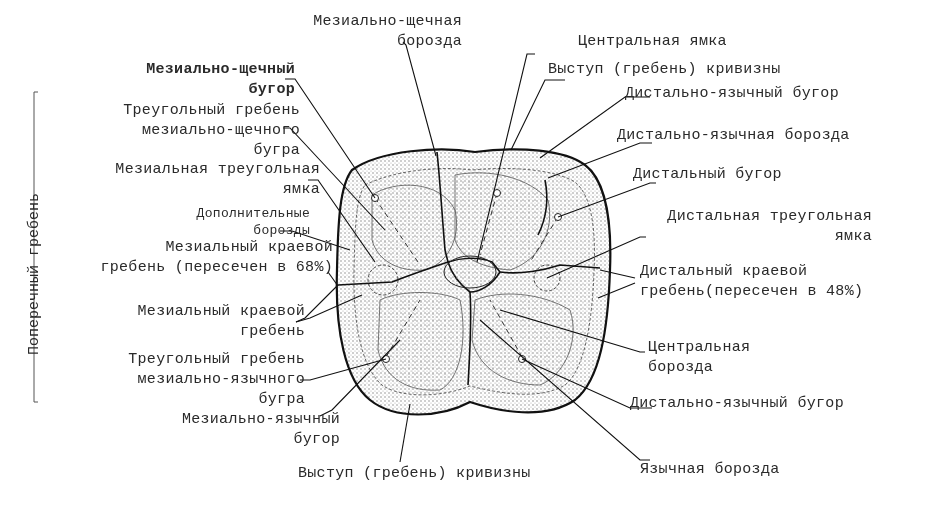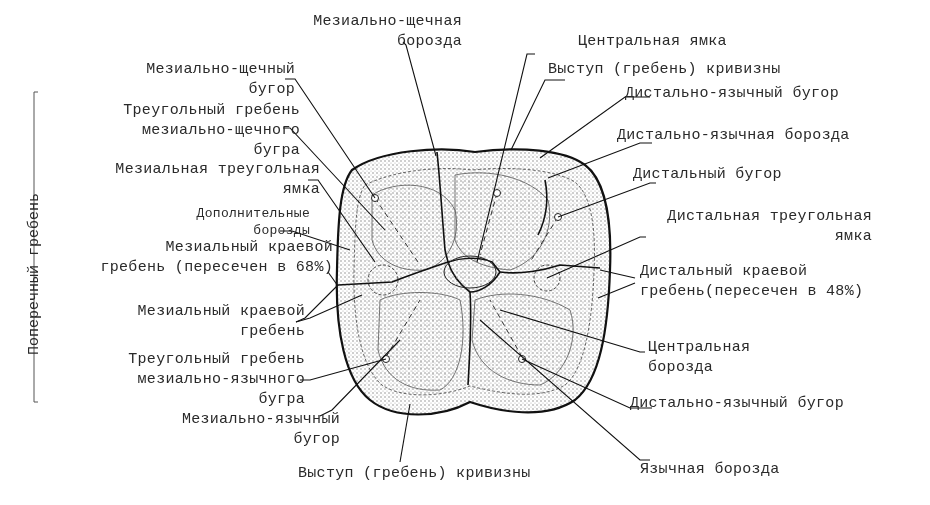--- a/index.html
+++ b/index.html
@@ -118,21 +118,21 @@
   <div>гребень(пересечен в 48%)</div>
 </div>
 <div class="lbl" style="left:648px; top:338px;">
   <div>Центральная</div>
   <div>борозда</div>
 </div>
 <div class="lbl" style="left:630px; top:394px;">Дистально-язычный бугор</div>
 <div class="lbl" style="left:640px; top:436px;margin-top:24px;">Язычная борозда</div>
 <div class="lbl" style="left:298px; top:464px;">Выступ (гребень) кривизны</div>
 
-<div class="lbl c" style="left:95px; top:60px; width:200px;">
+<div class="lbl c" style="left:95px; top:60px; width:200px;font-weight:bold;">
   <div>Мезиально-щечный</div>
   <div>бугор</div>
 </div>
 <div class="lbl c" style="left:75px; top:101px; width:225px;">
   <div>Треугольный гребень</div>
   <div>мезиально-щечного</div>
   <div>бугра</div>
 </div>
 <div class="lbl c" style="left:55px; top:160px; width:265px;">
   <div>Мезиальная треугольная</div>

